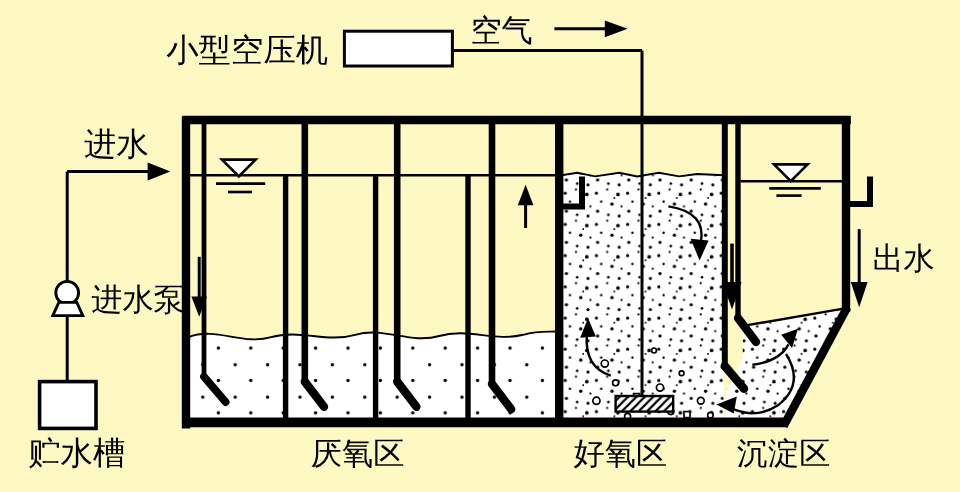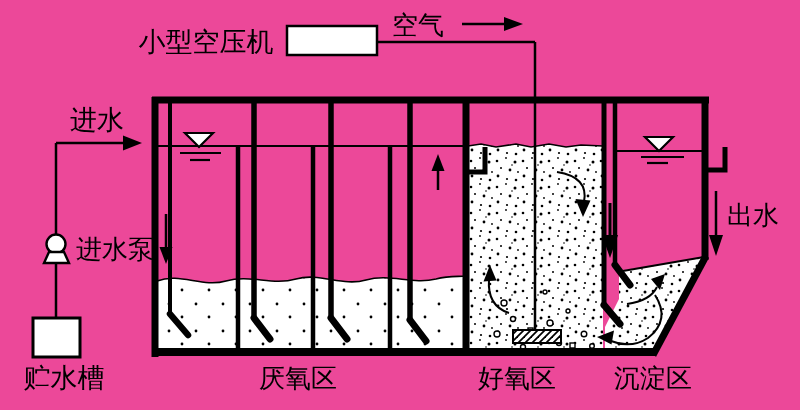--- a/index.html
+++ b/index.html
@@ -1,16 +1,16 @@
 <!DOCTYPE html>
 <html><head>
 <meta charset="utf-8">
 <style>
   html,body{margin:0;padding:0;background:#ffffff;}
-  .canvas{position:relative;width:800px;height:410px;background:#ec4899;overflow:hidden;}
+  .canvas{position:relative;width:800px;height:410px;background:#fef9c3;overflow:hidden;}
   svg{display:block;}
   text{font-family:"DejaVu Serif","Liberation Serif",serif;fill:#000;}
   .lbl{font-size:26px;}
   .lbl-big{font-size:27px;}
 </style>
 </head>
 <body>
 
 <div class="canvas">
 <svg width="800" height="410" viewBox="0 0 800 410">

